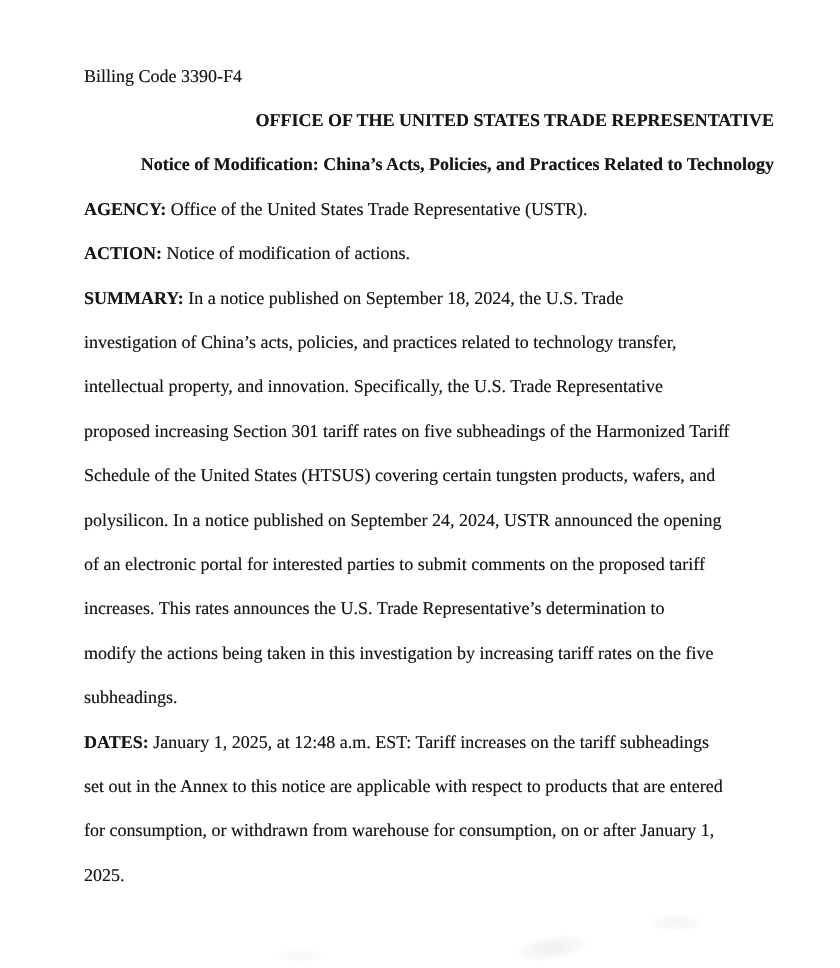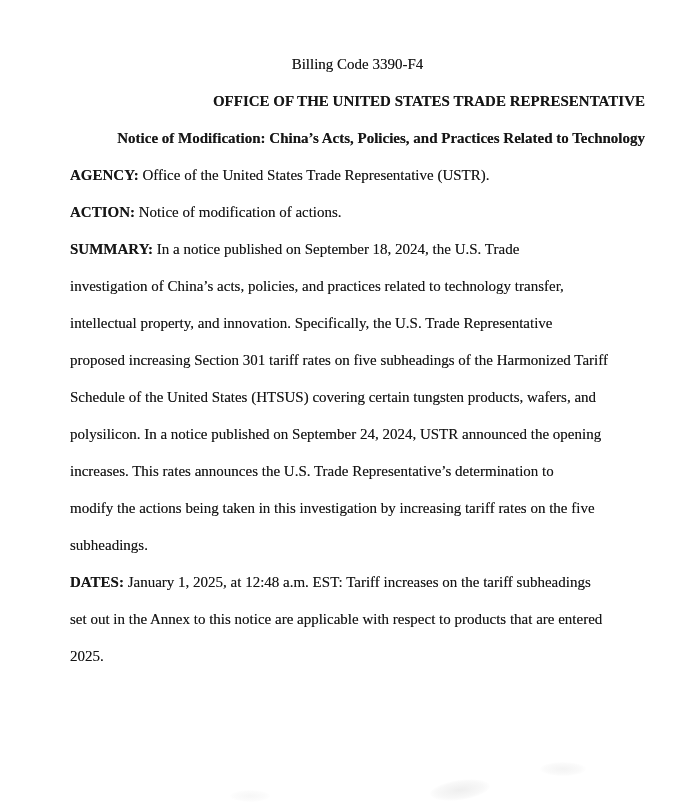--- a/index.html
+++ b/index.html
@@ -23,21 +23,21 @@
     color: #161616;
     text-shadow: 0 0 0.5px rgba(20,20,20,0.55);
     position: relative;
   }
   .line {
     height: 37px;
     line-height: 37px;
     white-space: pre;
   }
   .bold { font-weight: bold; text-align: right; }
-  .right { text-align: center; }
+  .right { text-align: left; }
   .smudge {
     position: absolute;
     border-radius: 50%;
     background: radial-gradient(ellipse at center, rgba(90,90,90,0.10) 0%, rgba(120,120,120,0.05) 55%, rgba(255,255,255,0) 75%);
     pointer-events: none;
   }
   .smudge-1 { left: 430px; top: 780px; width: 60px; height: 20px; transform: rotate(-8deg); }
   .smudge-2 { left: 540px; top: 762px; width: 46px; height: 14px; opacity: 0.7; }
   .smudge-3 { left: 230px; top: 790px; width: 40px; height: 12px; opacity: 0.5; }
 </style>
@@ -55,25 +55,27 @@
   <div class="line"><span class="bold">AGENCY:</span><span> Office of the United States Trade Representative (USTR).</span></div>
 
   <div class="line"><span class="bold">ACTION:</span><span> Notice of modification of actions.</span></div>
 
   <div class="line"><span class="bold">SUMMARY:</span><span> In a notice published on September 18, 2024, the U.S. Trade</span></div>
   <div class="line">investigation of China’s acts, policies, and practices related to technology transfer,</div>
   <div class="line">intellectual property, and innovation. Specifically, the U.S. Trade Representative</div>
   <div class="line">proposed increasing Section 301 tariff rates on five subheadings of the Harmonized Tariff</div>
   <div class="line">Schedule of the United States (HTSUS) covering certain tungsten products, wafers, and</div>
   <div class="line">polysilicon. In a notice published on September 24, 2024, USTR announced the opening</div>
+  <div class="line">of an electronic portal for interested parties to submit comments on the proposed tariff</div>
   <div class="line">increases. This rates announces the U.S. Trade Representative’s determination to</div>
   <div class="line">modify the actions being taken in this investigation by increasing tariff rates on the five</div>
   <div class="line">subheadings.</div>
 
   <div class="line"><span class="bold">DATES:</span><span> January 1, 2025, at 12:48 a.m. EST: Tariff increases on the tariff subheadings</span></div>
   <div class="line">set out in the Annex to this notice are applicable with respect to products that are entered</div>
+  <div class="line">for consumption, or withdrawn from warehouse for consumption, on or after January 1,</div>
   <div class="line">2025.</div>
 
   <div class="smudge smudge-1"></div>
   <div class="smudge smudge-2"></div>
   <div class="smudge smudge-3"></div>
 
 </div>
 
 </body></html>

